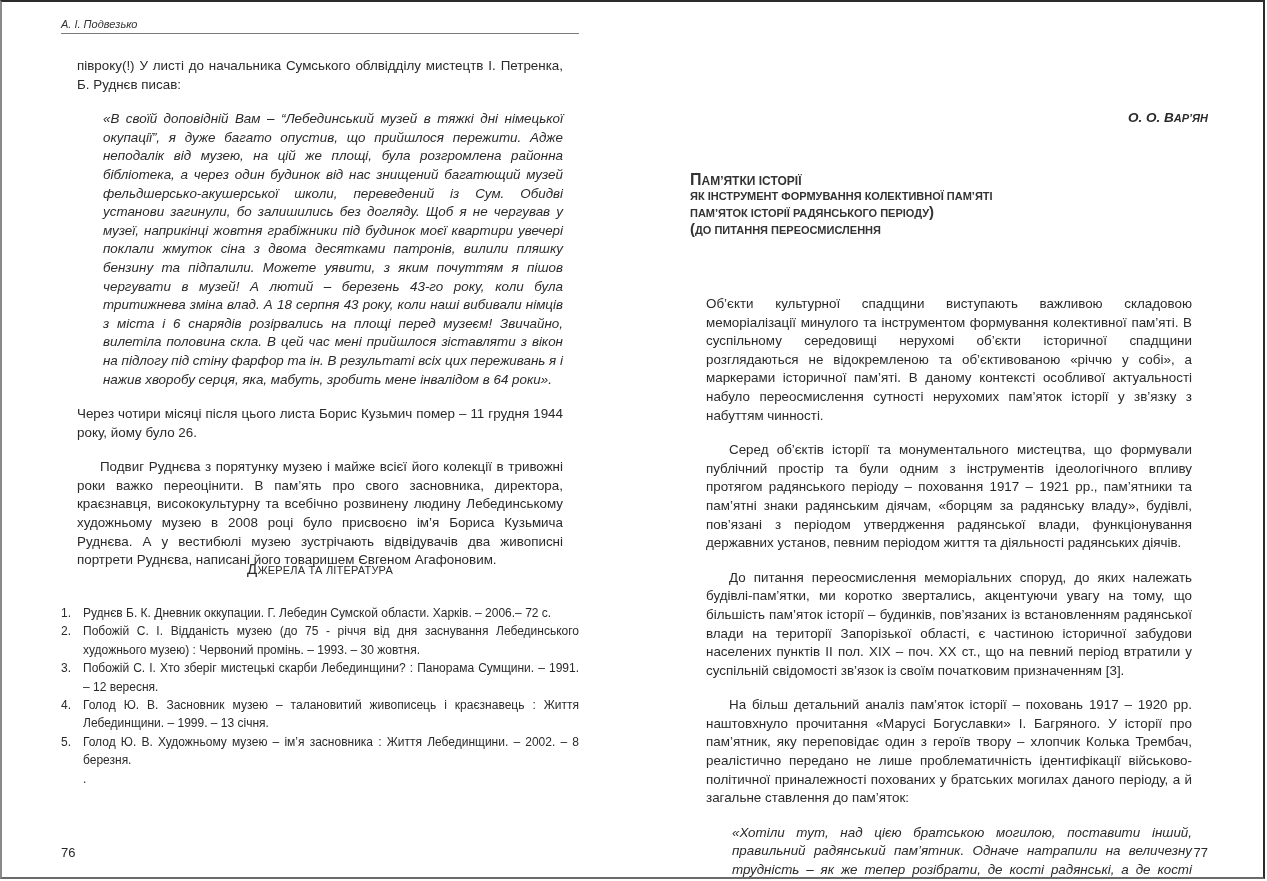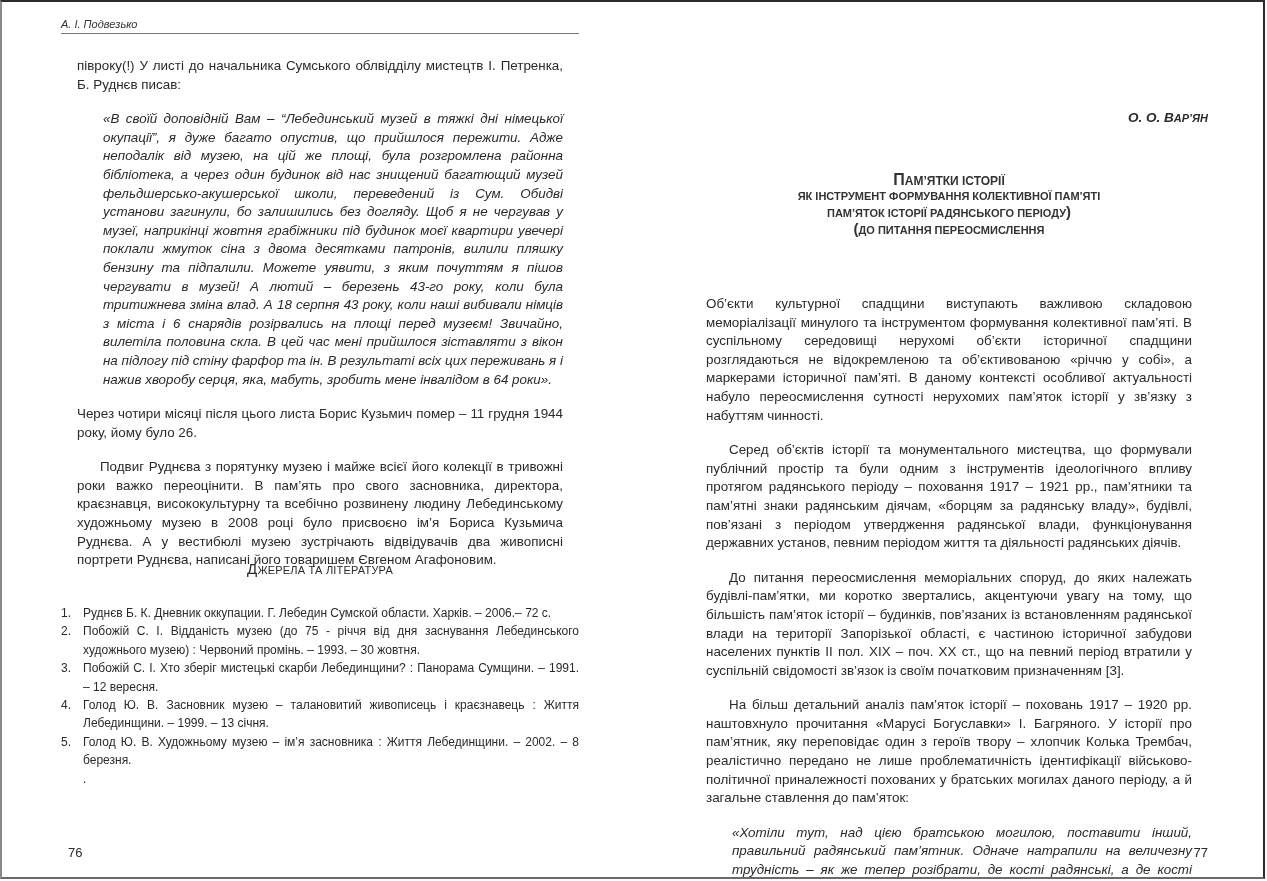--- a/index.html
+++ b/index.html
@@ -40,31 +40,31 @@
   .section-title .cap { font-size: 15px; }
   .section-title .sc { font-size: 11px; text-transform: uppercase; }
 
   .refs { position: absolute; top: 604px; left: 0; width: 518px; font-size: 12px; line-height: 18.4px; }
   .ref { display: flex; }
   .ref .num { width: 22px; flex: none; }
   .ref .txt { flex: 1; text-align: justify; }
   .ref-dot { padding-left: 22px; font-size: 12px; line-height: 18px; }
 
   .page-num { position: absolute; top: 845px; font-size: 13px; }
-  .left .page-num { left: 0; margin-left: 7px; }
+  .left .page-num { left: 0; }
   .right .page-num { right: 0; }
 
   .author {
     position: absolute; top: 110px; right: 0; font-size: 13.5px;
     font-weight: bold; font-style: italic; margin-left: 48px;
   }
   .author .sc { font-size: 11px; text-transform: uppercase; }
 
   .article-title {
-    position: absolute; top: 172px; left: 0; width: 100%; text-align: center;
+    position: absolute; top: 172px; left: 0; width: 100%; text-align: left;
     font-weight: bold; color: #333; font-size: 11px; line-height: 15px;
     text-transform: uppercase;
   }
   .article-title .l1 { font-size: 12px; }
   .article-title .l1 .big { font-size: 16px; }
   .article-title .paren { font-size: 15px; }
 
   .right .content { position: absolute; top: 279px; left: 0; width: 518px; }
 </style>
 </head>

